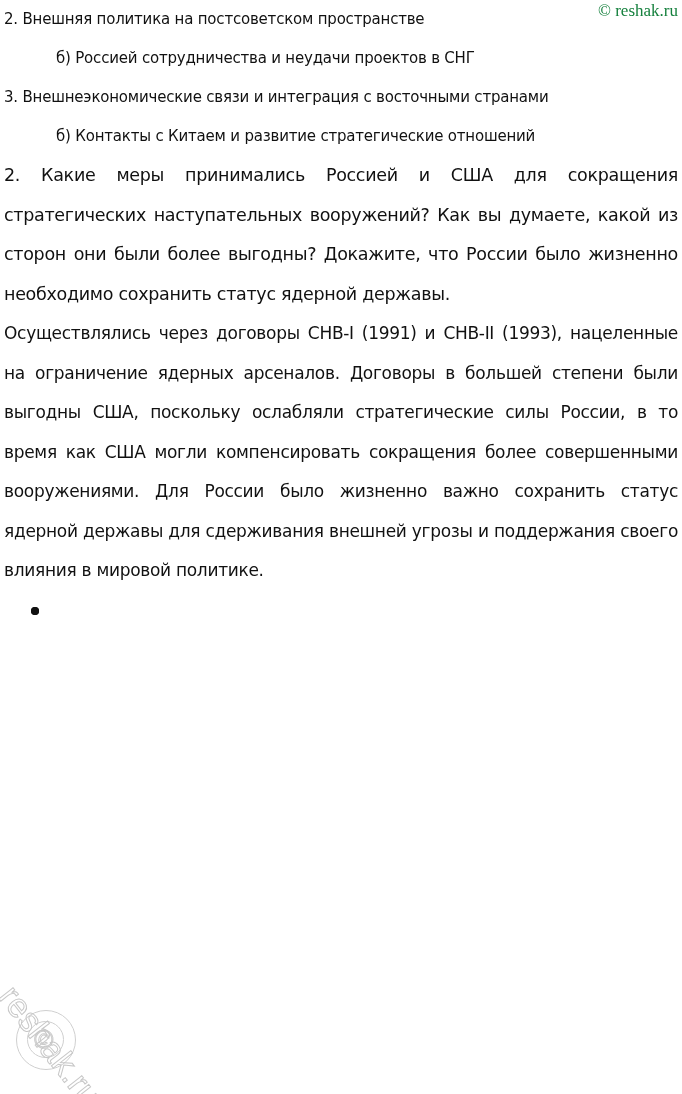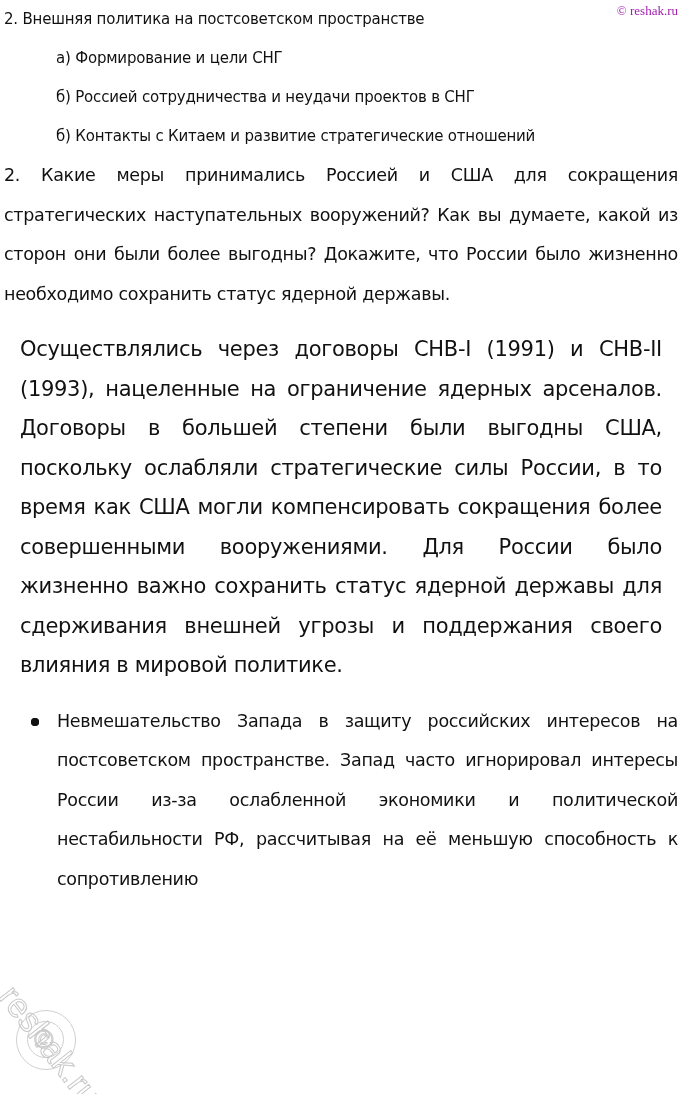--- a/index.html
+++ b/index.html
@@ -38,24 +38,24 @@
     .question {
       font-weight: normal;
       font-size: 17.5px;
       line-height: 39.5px;
       text-align: justify;
       text-align-last: left;
       margin: 0;
       letter-spacing: -0.3px;
     }
     .answer {
-      font-size: 21px;
+      font-size: 17px;
       line-height: 39.5px;
       text-align: justify;
-      margin: 16px;
+      margin: 0;
       letter-spacing: -0.3px;
     }
     .bullets {
       list-style: none;
       margin: 0;
       padding: 0;
     }
     .bullets li {
       position: relative;
       padding-left: 53px;
@@ -72,23 +72,23 @@
       width: 8px;
       height: 8px;
       border-radius: 50%;
       background: #111111;
     }
     .copyright {
       position: absolute;
       right: 4px;
       top: 0px;
       font-family: "Liberation Serif", "DejaVu Serif", serif;
-      font-size: 13px;
+      font-size: 17px;
       line-height: 22px;
-      color: #a21caf;
+      color: #15803d;
       background: #ffffff;
       padding-left: 6px;
     }
     .watermark {
       position: absolute;
       left: 14px;
       top: 940px;
       width: 140px;
       height: 150px;
       pointer-events: none;
@@ -138,38 +138,37 @@
       transform: rotate(20deg);
     }
   </style>
 </head>
 <body>
 
 <div class="page">
 
   <div class="plan">
     <div class="line plan-item">2. Внешняя политика на постсоветском пространстве</div>
-    <div class="line plan-item plan-sub">а) Формирование и цели СНГ</div>
     <div class="line plan-item plan-sub">б) Россией сотрудничества и неудачи проектов в СНГ</div>
+    <div class="line plan-item">3. Внешнеэкономические связи и интеграция с восточными странами</div>
     <div class="line plan-item plan-sub">б) Контакты с Китаем и развитие стратегические отношений</div>
   </div>
 
   <section>
     <p class="question">2. Какие меры принимались Россией и США для сокращения стратегических наступательных вооружений? Как вы думаете, какой из сторон они были более выгодны? Докажите, что России было жизненно необходимо сохранить статус ядерной державы.</p>
     <p class="answer">Осуществлялись через договоры СНВ-I (1991) и СНВ-II (1993), нацеленные на ограничение ядерных арсеналов. Договоры в большей степени были выгодны США, поскольку ослабляли стратегические силы России, в то время как США могли компенсировать сокращения более совершенными вооружениями. Для России было жизненно важно сохранить статус ядерной державы для сдерживания внешней угрозы и поддержания своего влияния в мировой политике.</p>
   </section>
 
   <section>
     <ul class="bullets">
       <li>
         <span class="bullet-dot"></span>
       </li>
       <li>
         <span class="bullet-dot"></span>
-        <span>Невмешательство Запада в защиту российских интересов на постсоветском пространстве. Запад часто игнорировал интересы России из-за ослабленной экономики и политической нестабильности РФ, рассчитывая на её меньшую способность к сопротивлению</span>
       </li>
     </ul>
   </section>
 
 </div>
 
 <div class="copyright">© reshak.ru</div>
 
 <div class="watermark">
   <div class="watermark-circle"></div>

